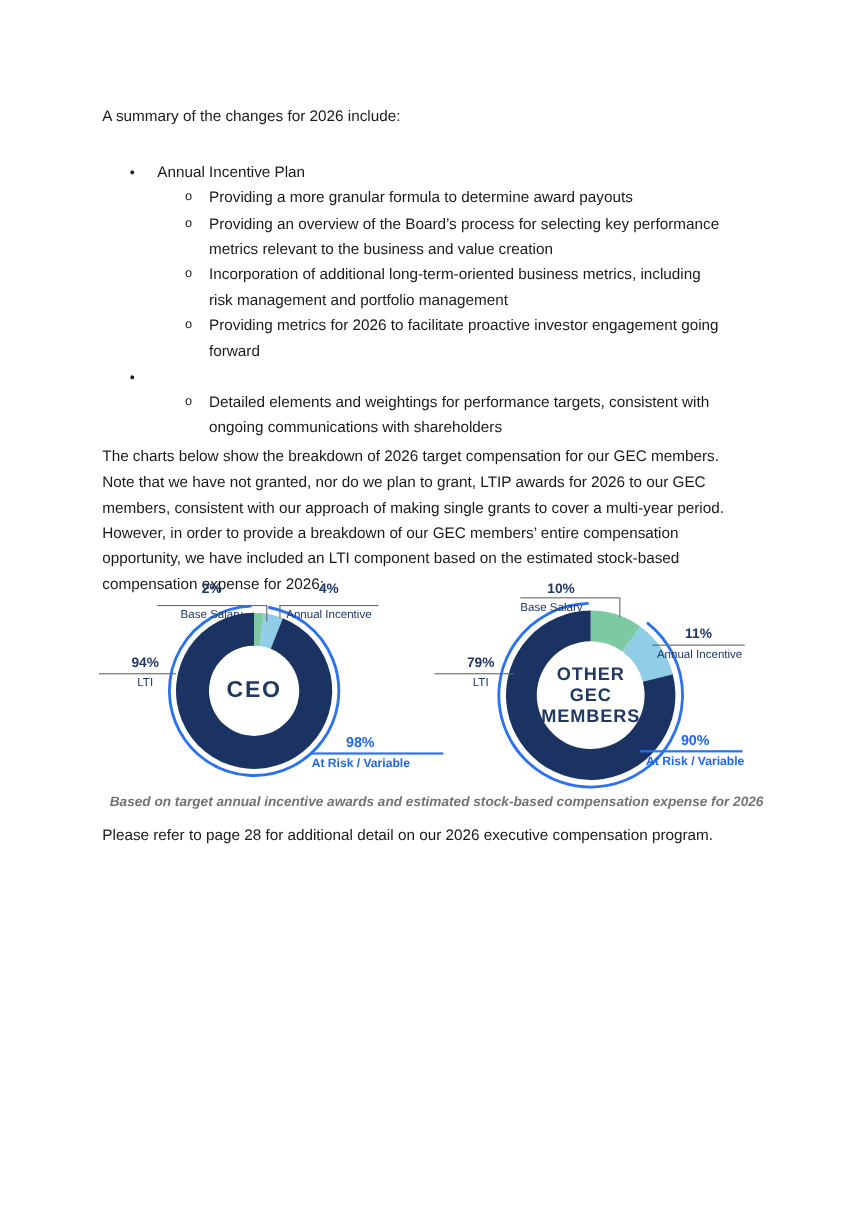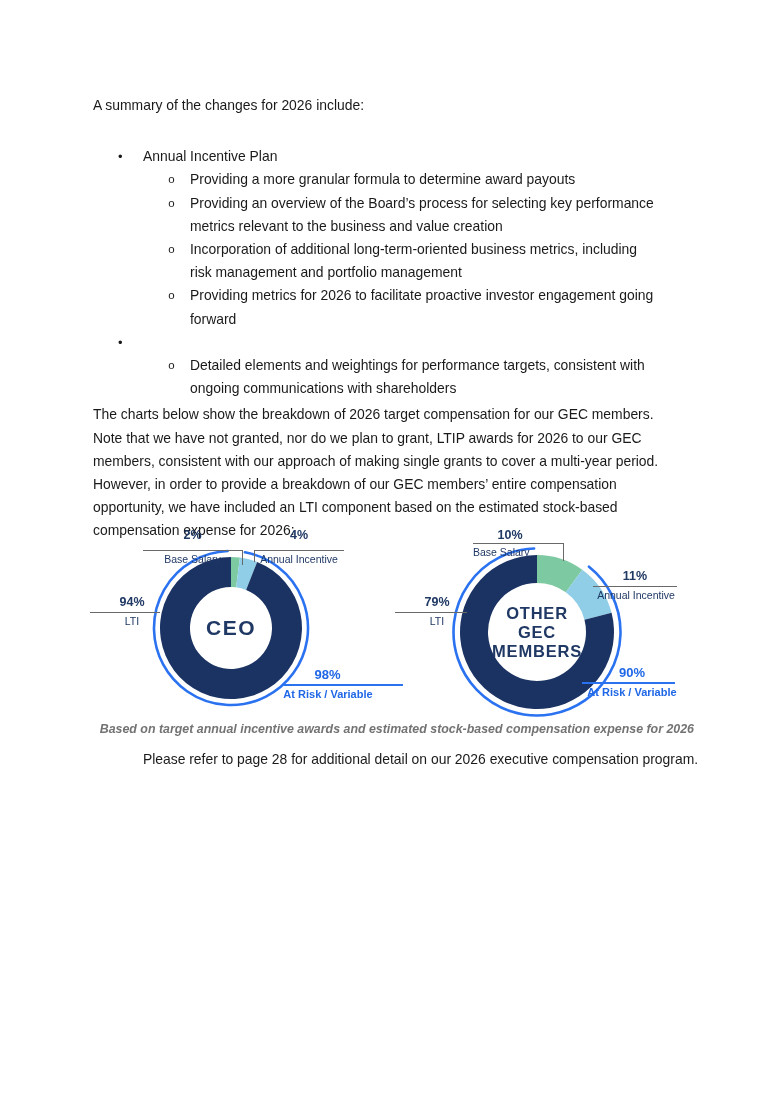--- a/index.html
+++ b/index.html
@@ -26,21 +26,21 @@
   .vl{position:absolute;width:0;border-left:1.5px solid #696969;}
   .hl-blue{position:absolute;height:0;border-top:2px solid #2b72f0;}
   .pct{position:absolute;font-weight:bold;font-size:12.5px;color:#1f3864;text-align:center;line-height:14px;}
   .segname{position:absolute;font-size:10.5px;color:#1f3864;text-align:center;white-space:nowrap;line-height:12px;}
   .segname-left{text-align:left;}
   .pct-blue{position:absolute;font-weight:bold;font-size:13px;color:#1f67e6;text-align:center;line-height:15px;}
   .name-blue{position:absolute;font-weight:bold;font-size:11px;color:#1f67e6;text-align:center;white-space:nowrap;line-height:13px;}
 
   .caption{position:absolute;left:93px;top:722px;width:601px;text-align:right;
            font-weight:bold;font-style:italic;font-size:12.4px;color:#737373;}
-  .closing{position:absolute;left:93px;top:751px;width:655px;font-size:13.9px;text-align:center;}
+  .closing{position:absolute;left:93px;top:751px;width:655px;font-size:13.9px;}
   .pagenum{position:absolute;left:0;top:1014px;width:777px;text-align:center;font-size:13.5px;}
 </style>
 </head>
 <body>
 
 <div class="page">
 
   <div class="content">
     <div class="intro">A summary of the changes for 2026 include:</div>
 

